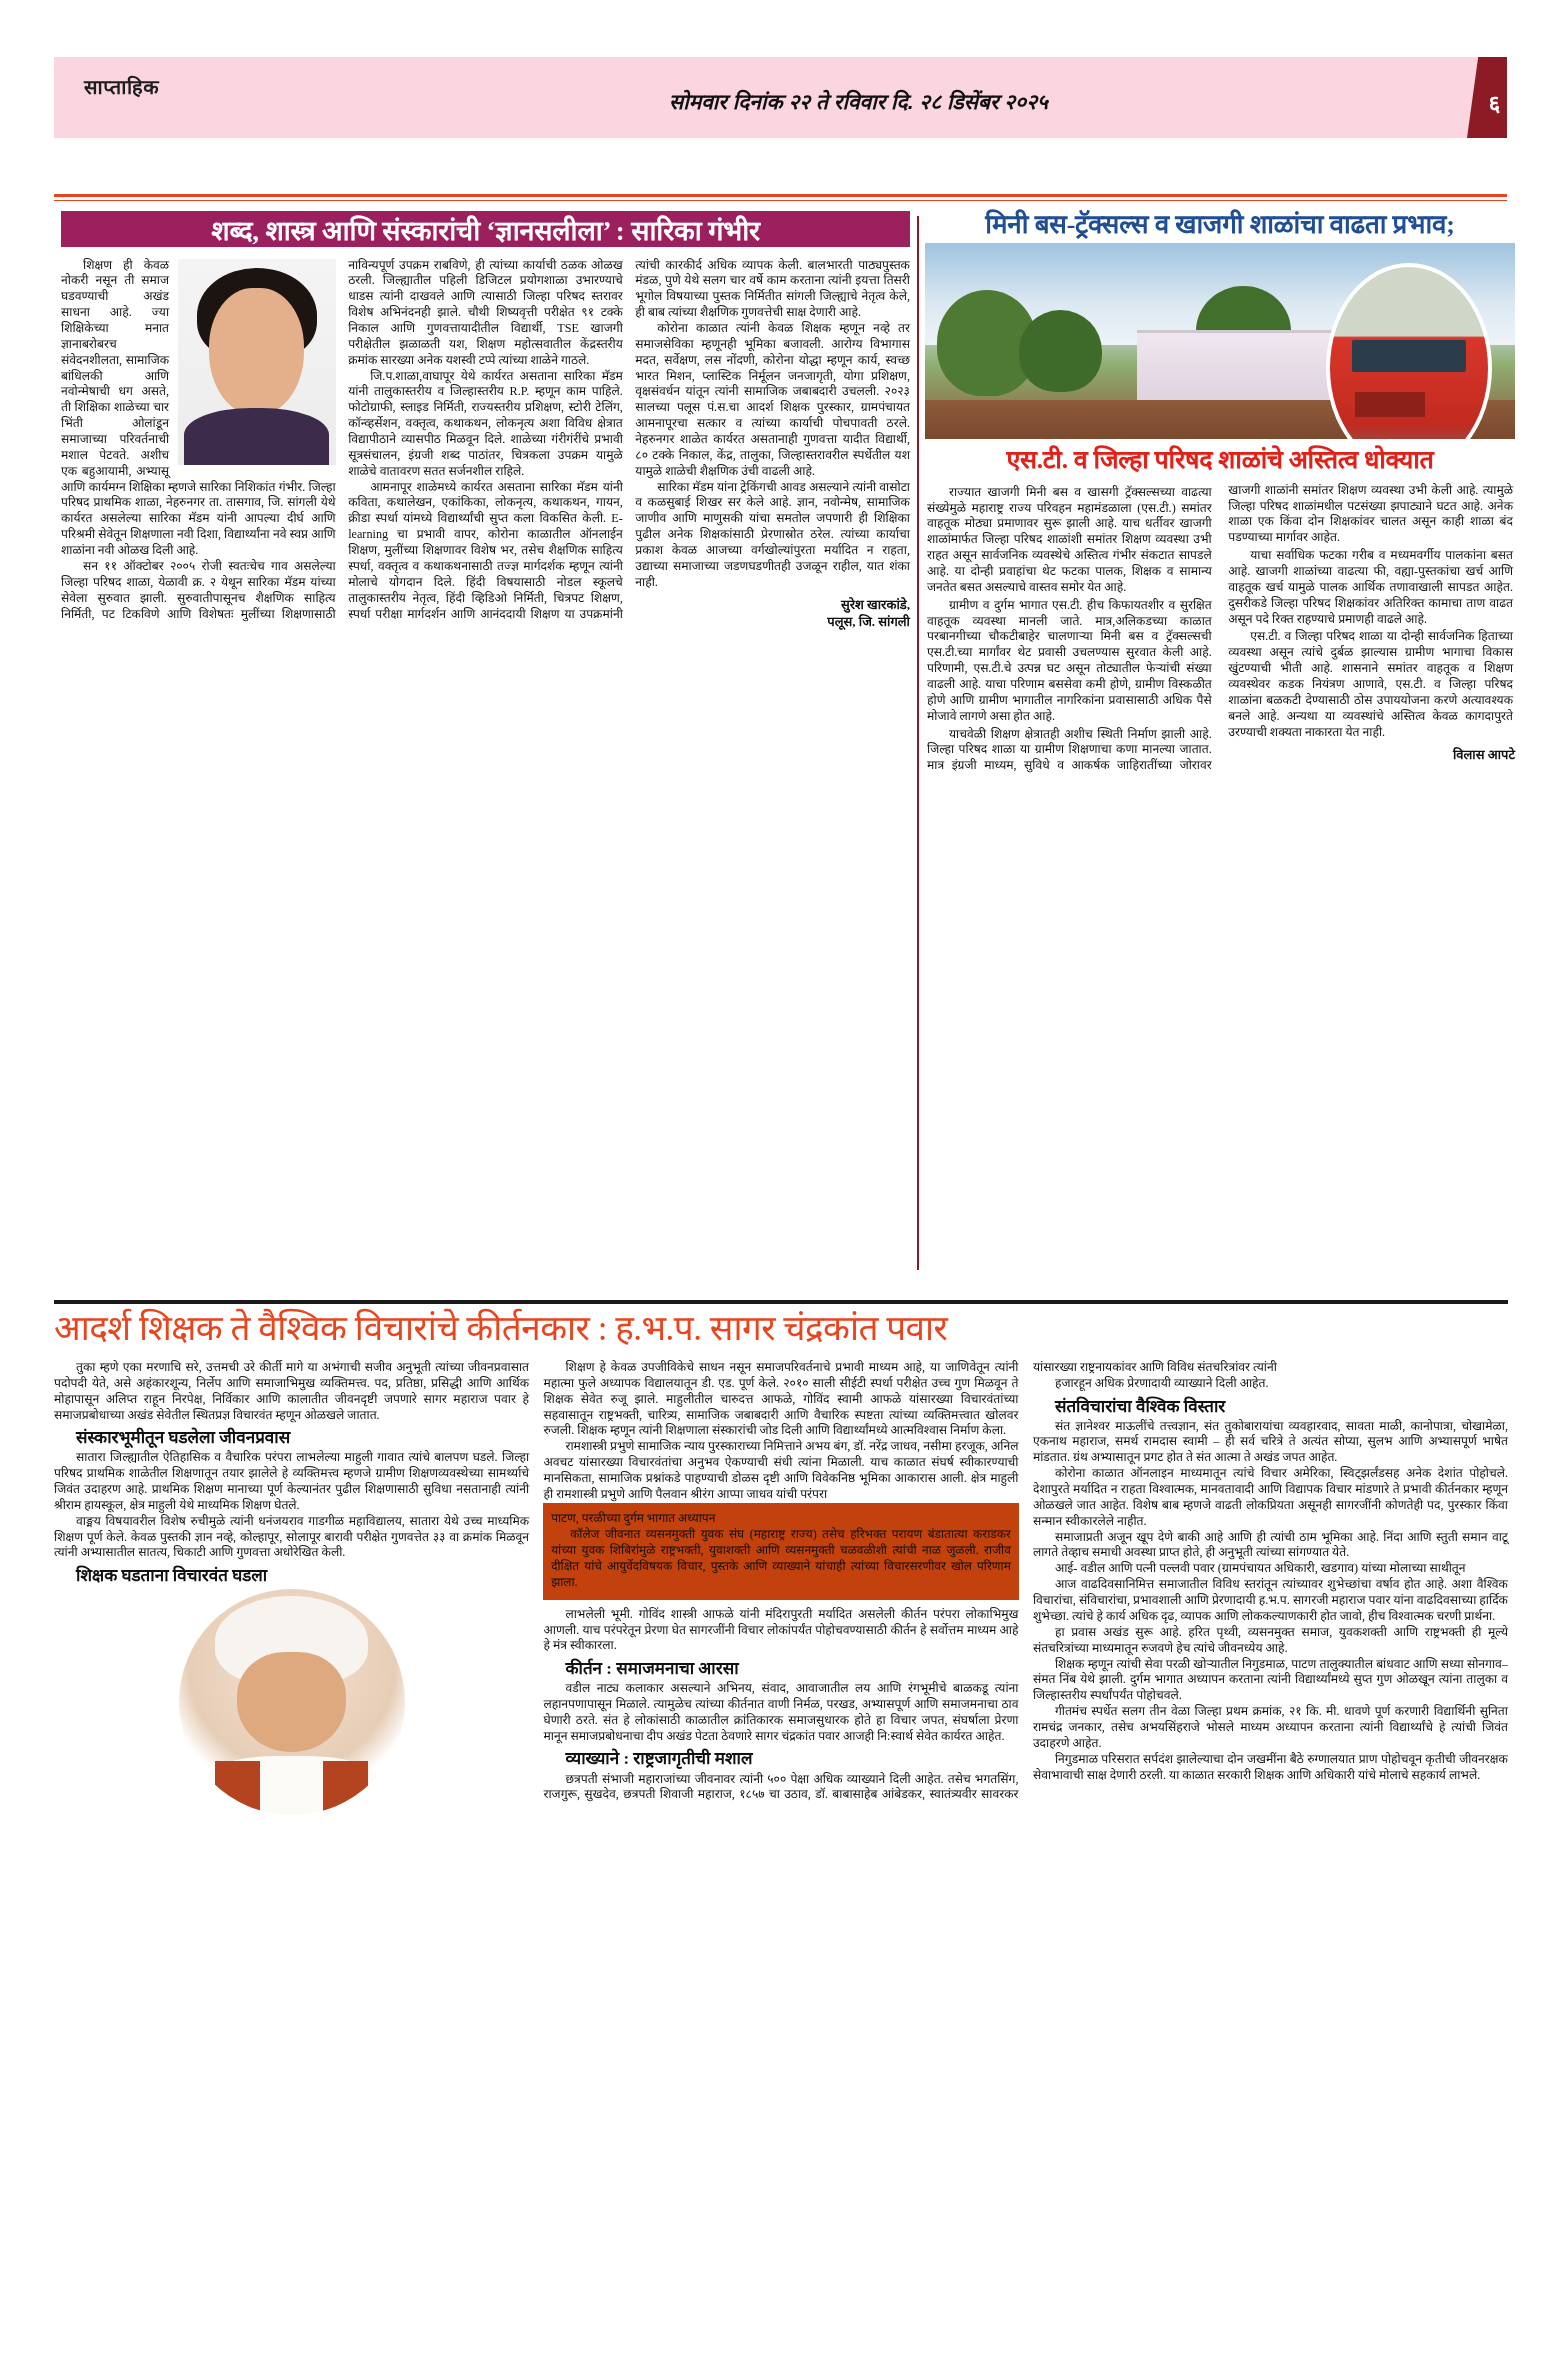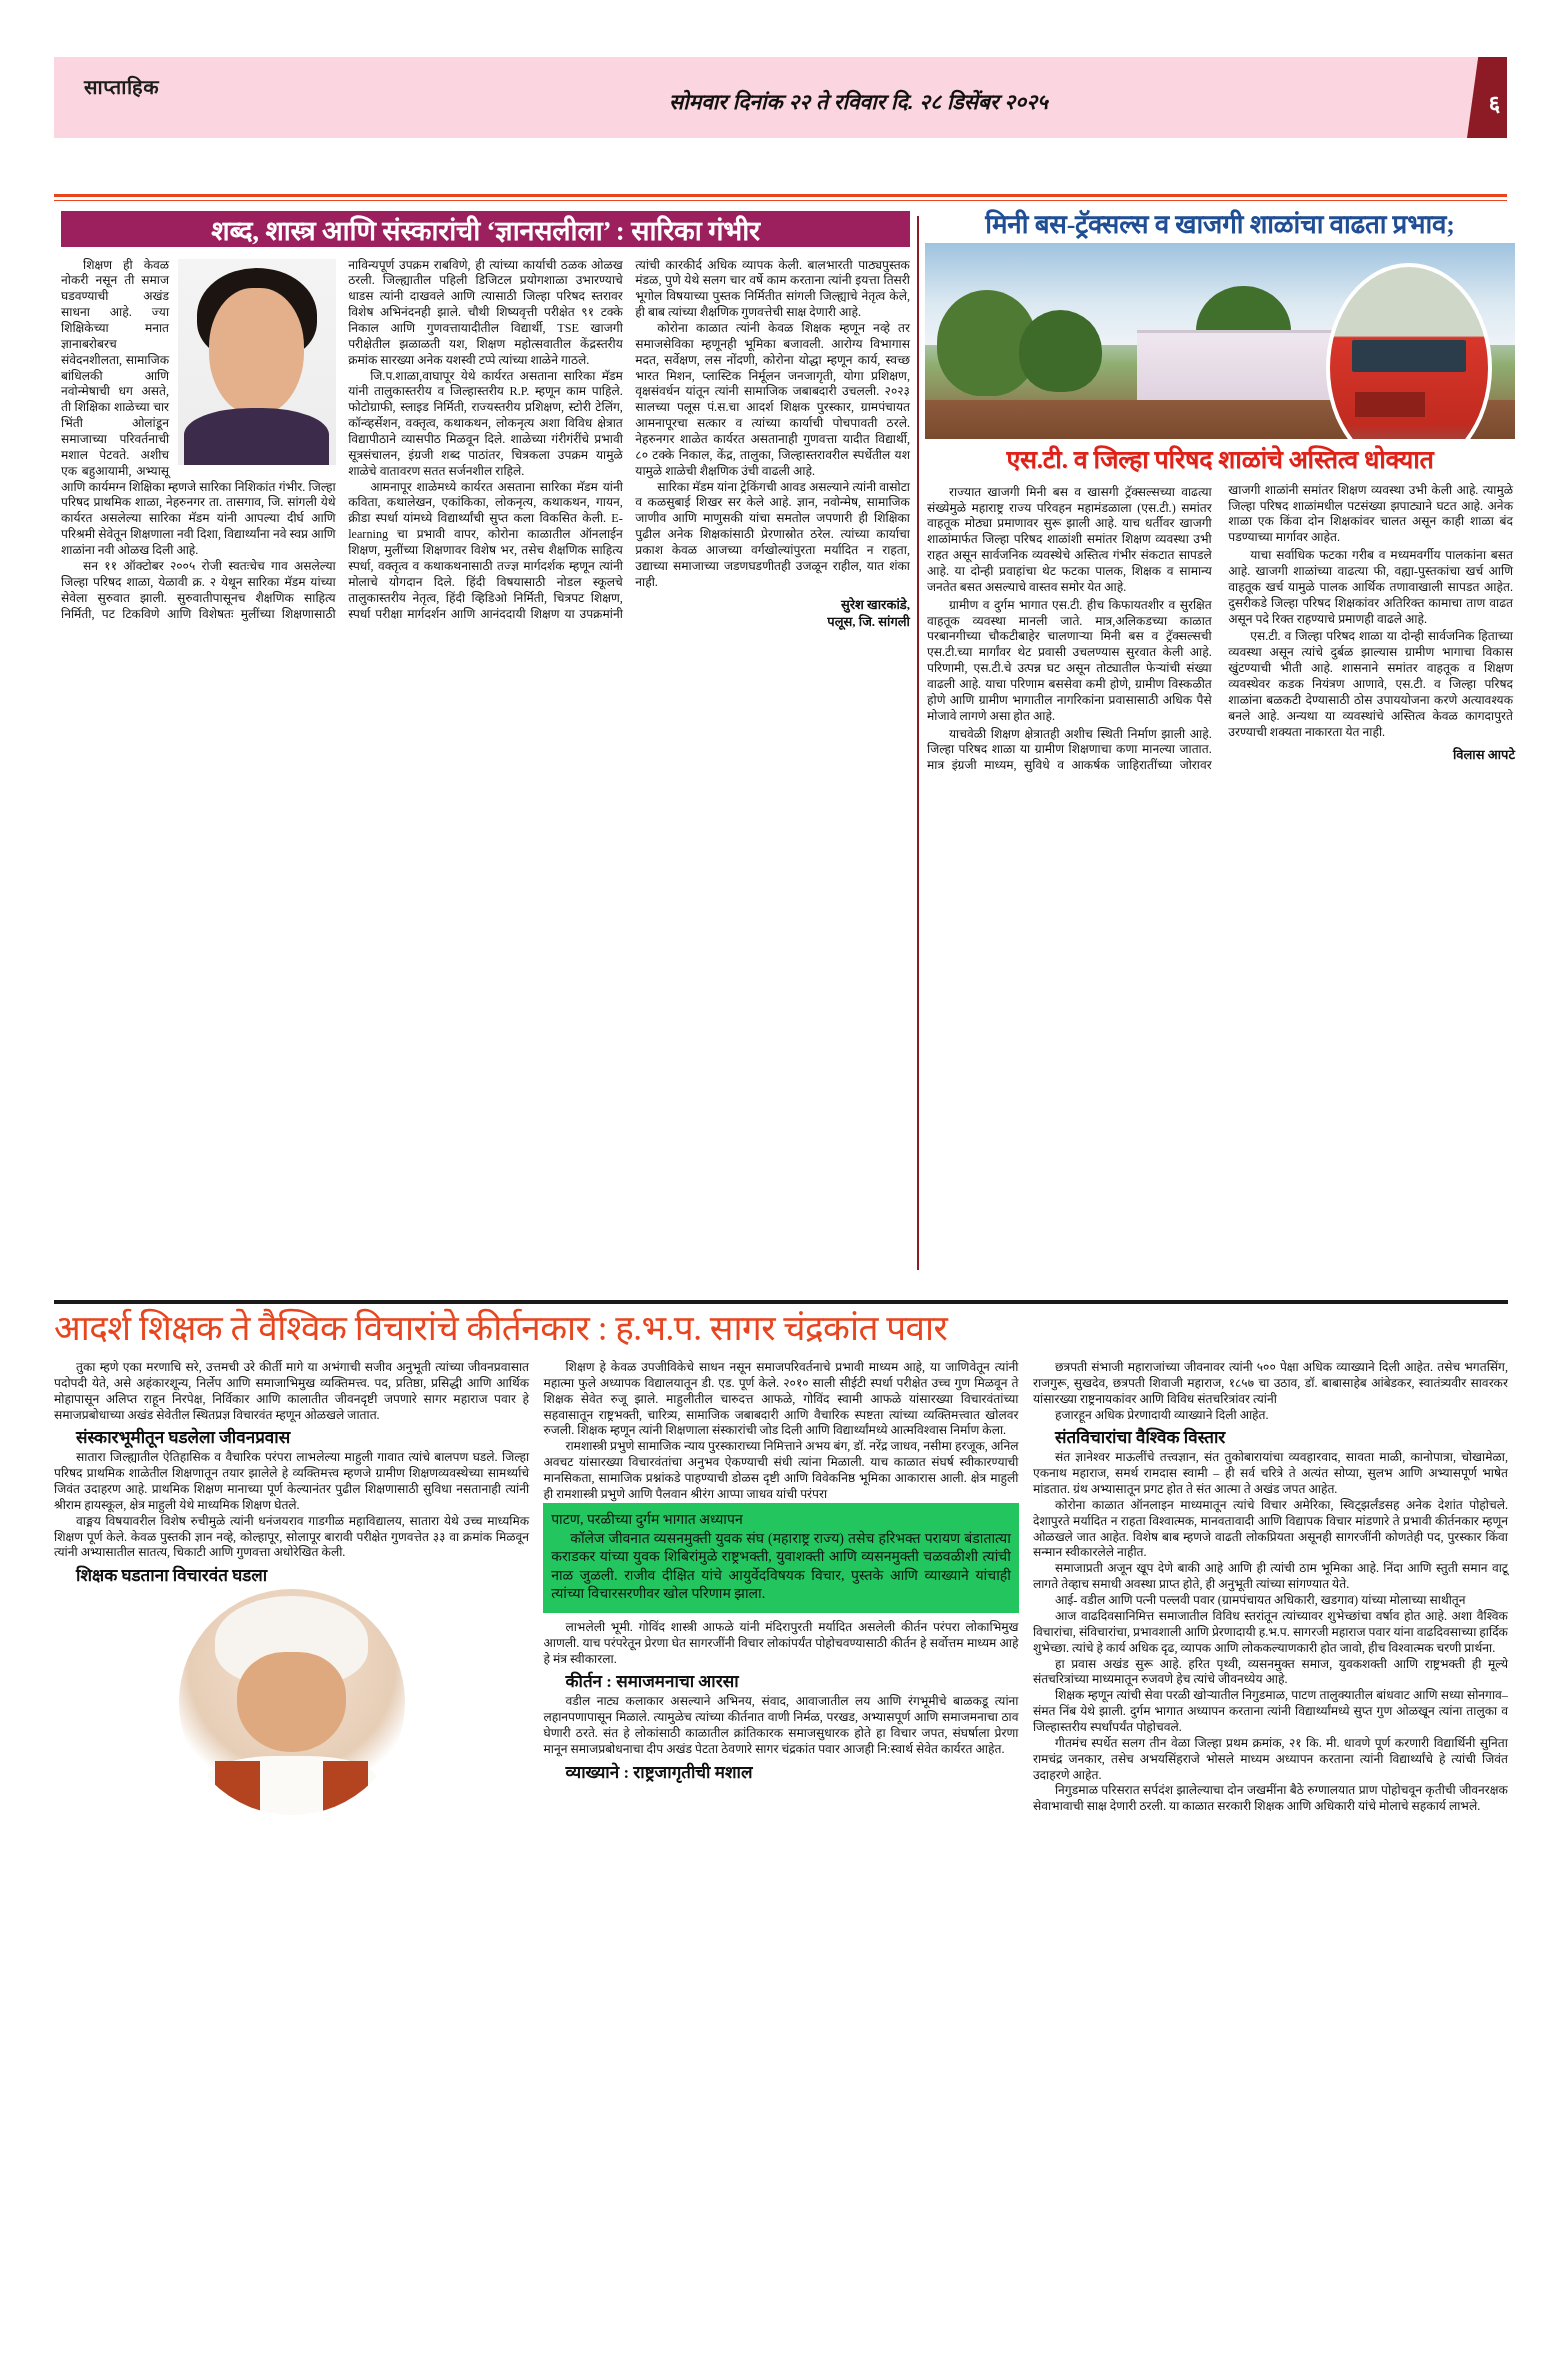--- a/index.html
+++ b/index.html
@@ -157,24 +157,24 @@
     display:block;font-weight:bold;font-size:17px;
     text-indent:22px;margin:3.8px 0 1px 0;
   }
   .portrait-m{
     width:226px;height:226px;border-radius:50%;
     margin:1.9px auto 6.7px auto;
     background:radial-gradient(circle at 50% 34%,#f6e3d2,#e6cdb6 55%,#ffffff 70%);
     position:relative;overflow:hidden;
   }
   .pinkbox{
-    background:#22c55e;
+    background:#c2410c;
     padding:8.6px 7.7px 9.6px 7.7px;
     margin:0 0 6.7px 0;
-    font-size:14px;line-height:1.32;
+    font-size:12px;line-height:1.32;
     text-align:justify;
     box-sizing:border-box;
   }
   .pinkbox p{margin:0;text-indent:19px;}
 
   
   .ph-sky{position:absolute;left:0;top:0;width:100%;height:52%;
     background:linear-gradient(#9fc3df,#dce9f2 60%,#eef3f7);}
   .ph-tree{position:absolute;bottom:30%;border-radius:50% 50% 45% 45%;background:#4f7a33;}
   .ph-bldg{position:absolute;left:36%;bottom:19%;width:42%;height:35%;

